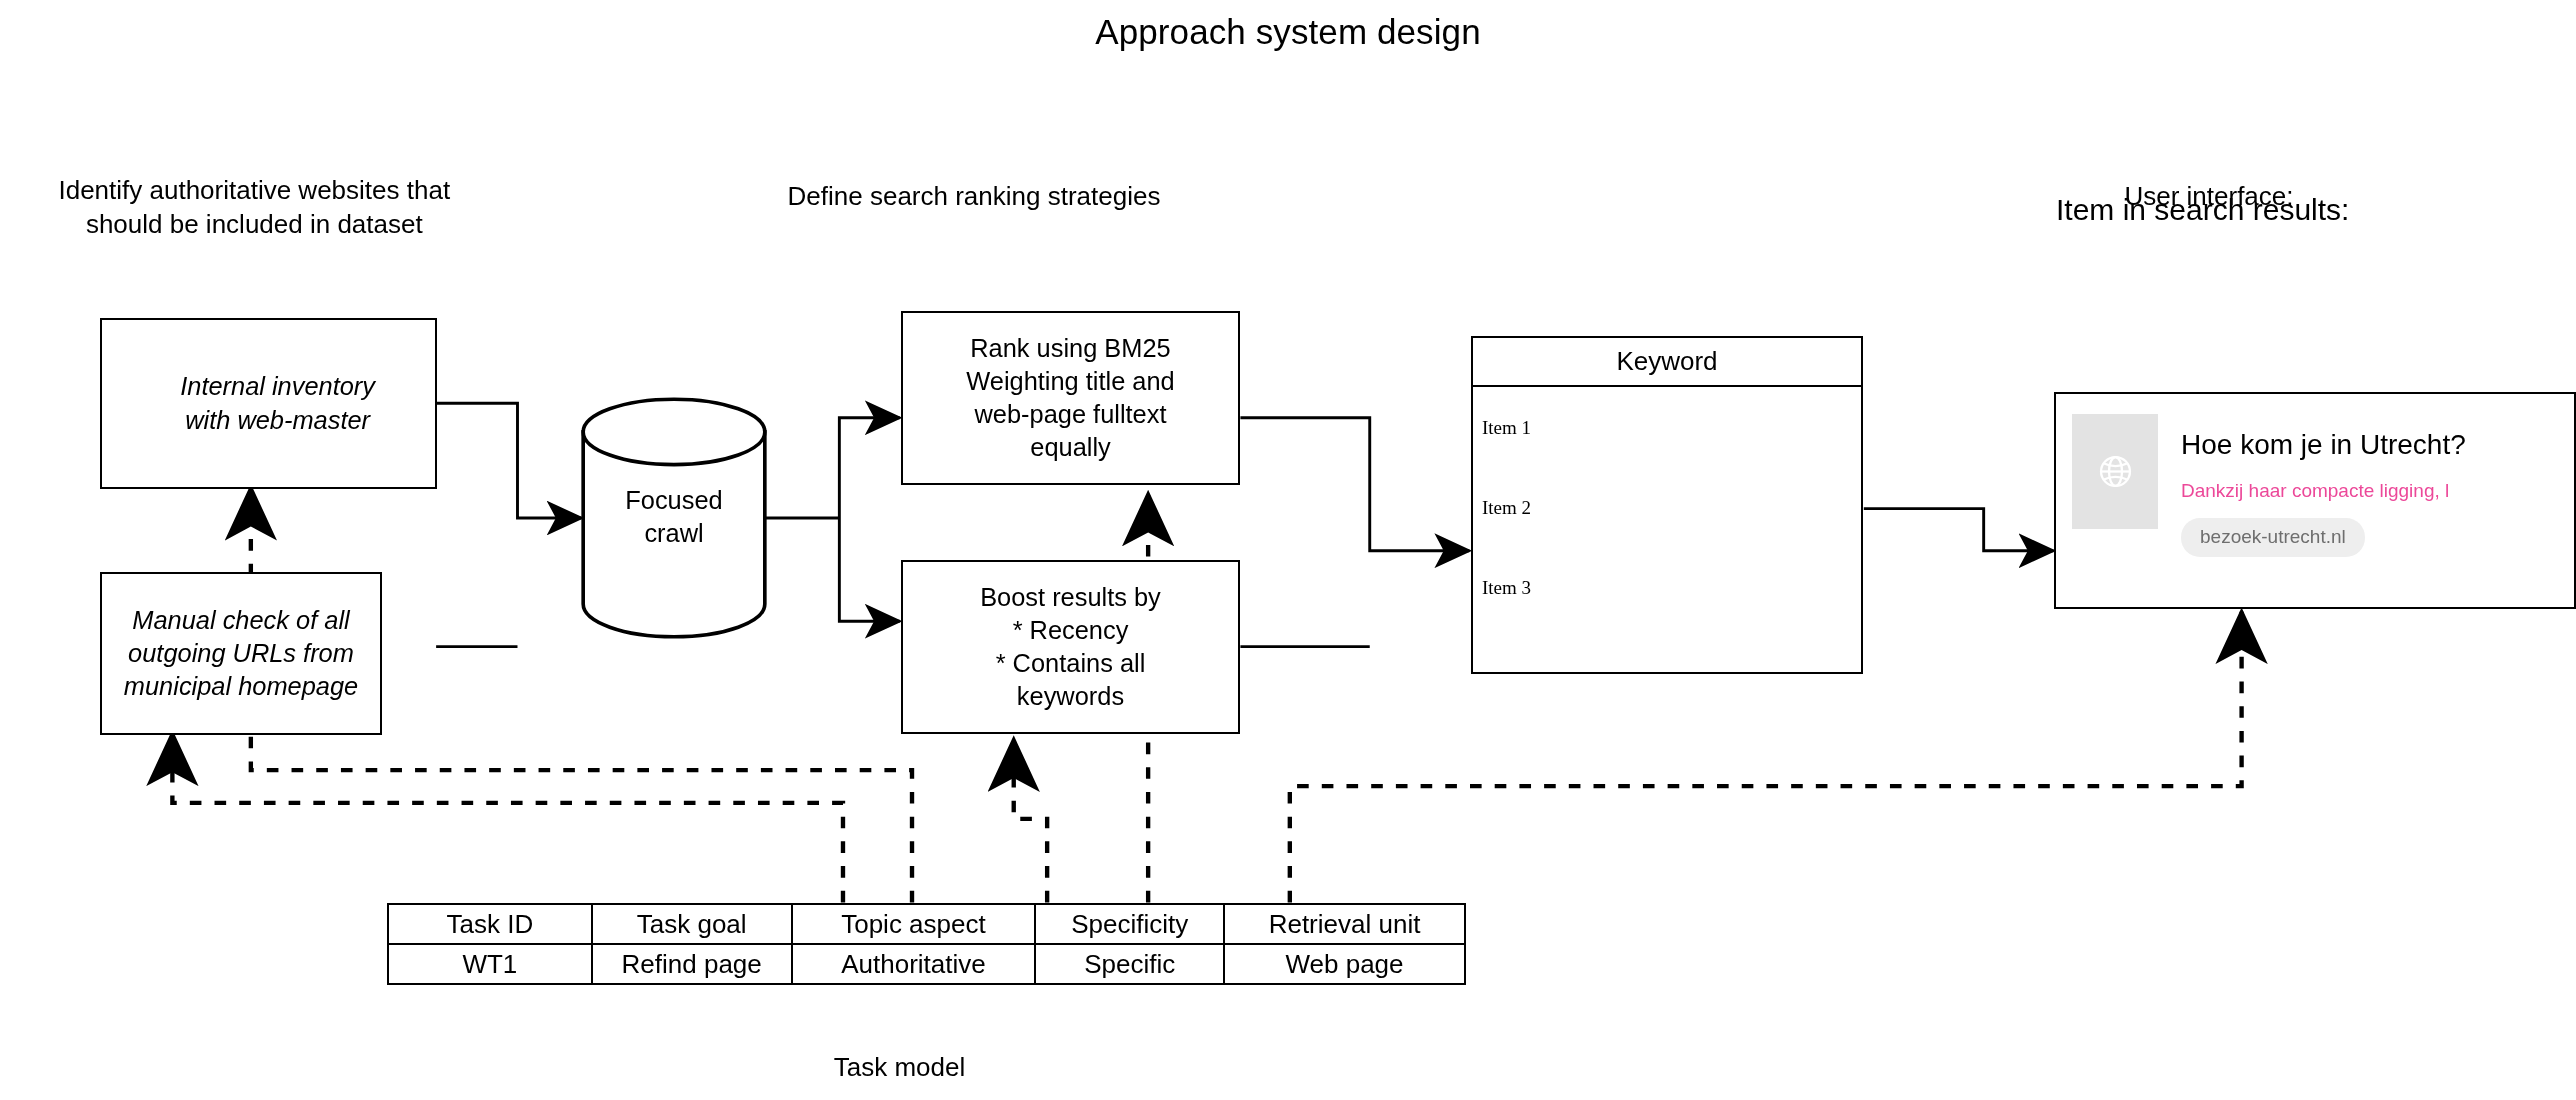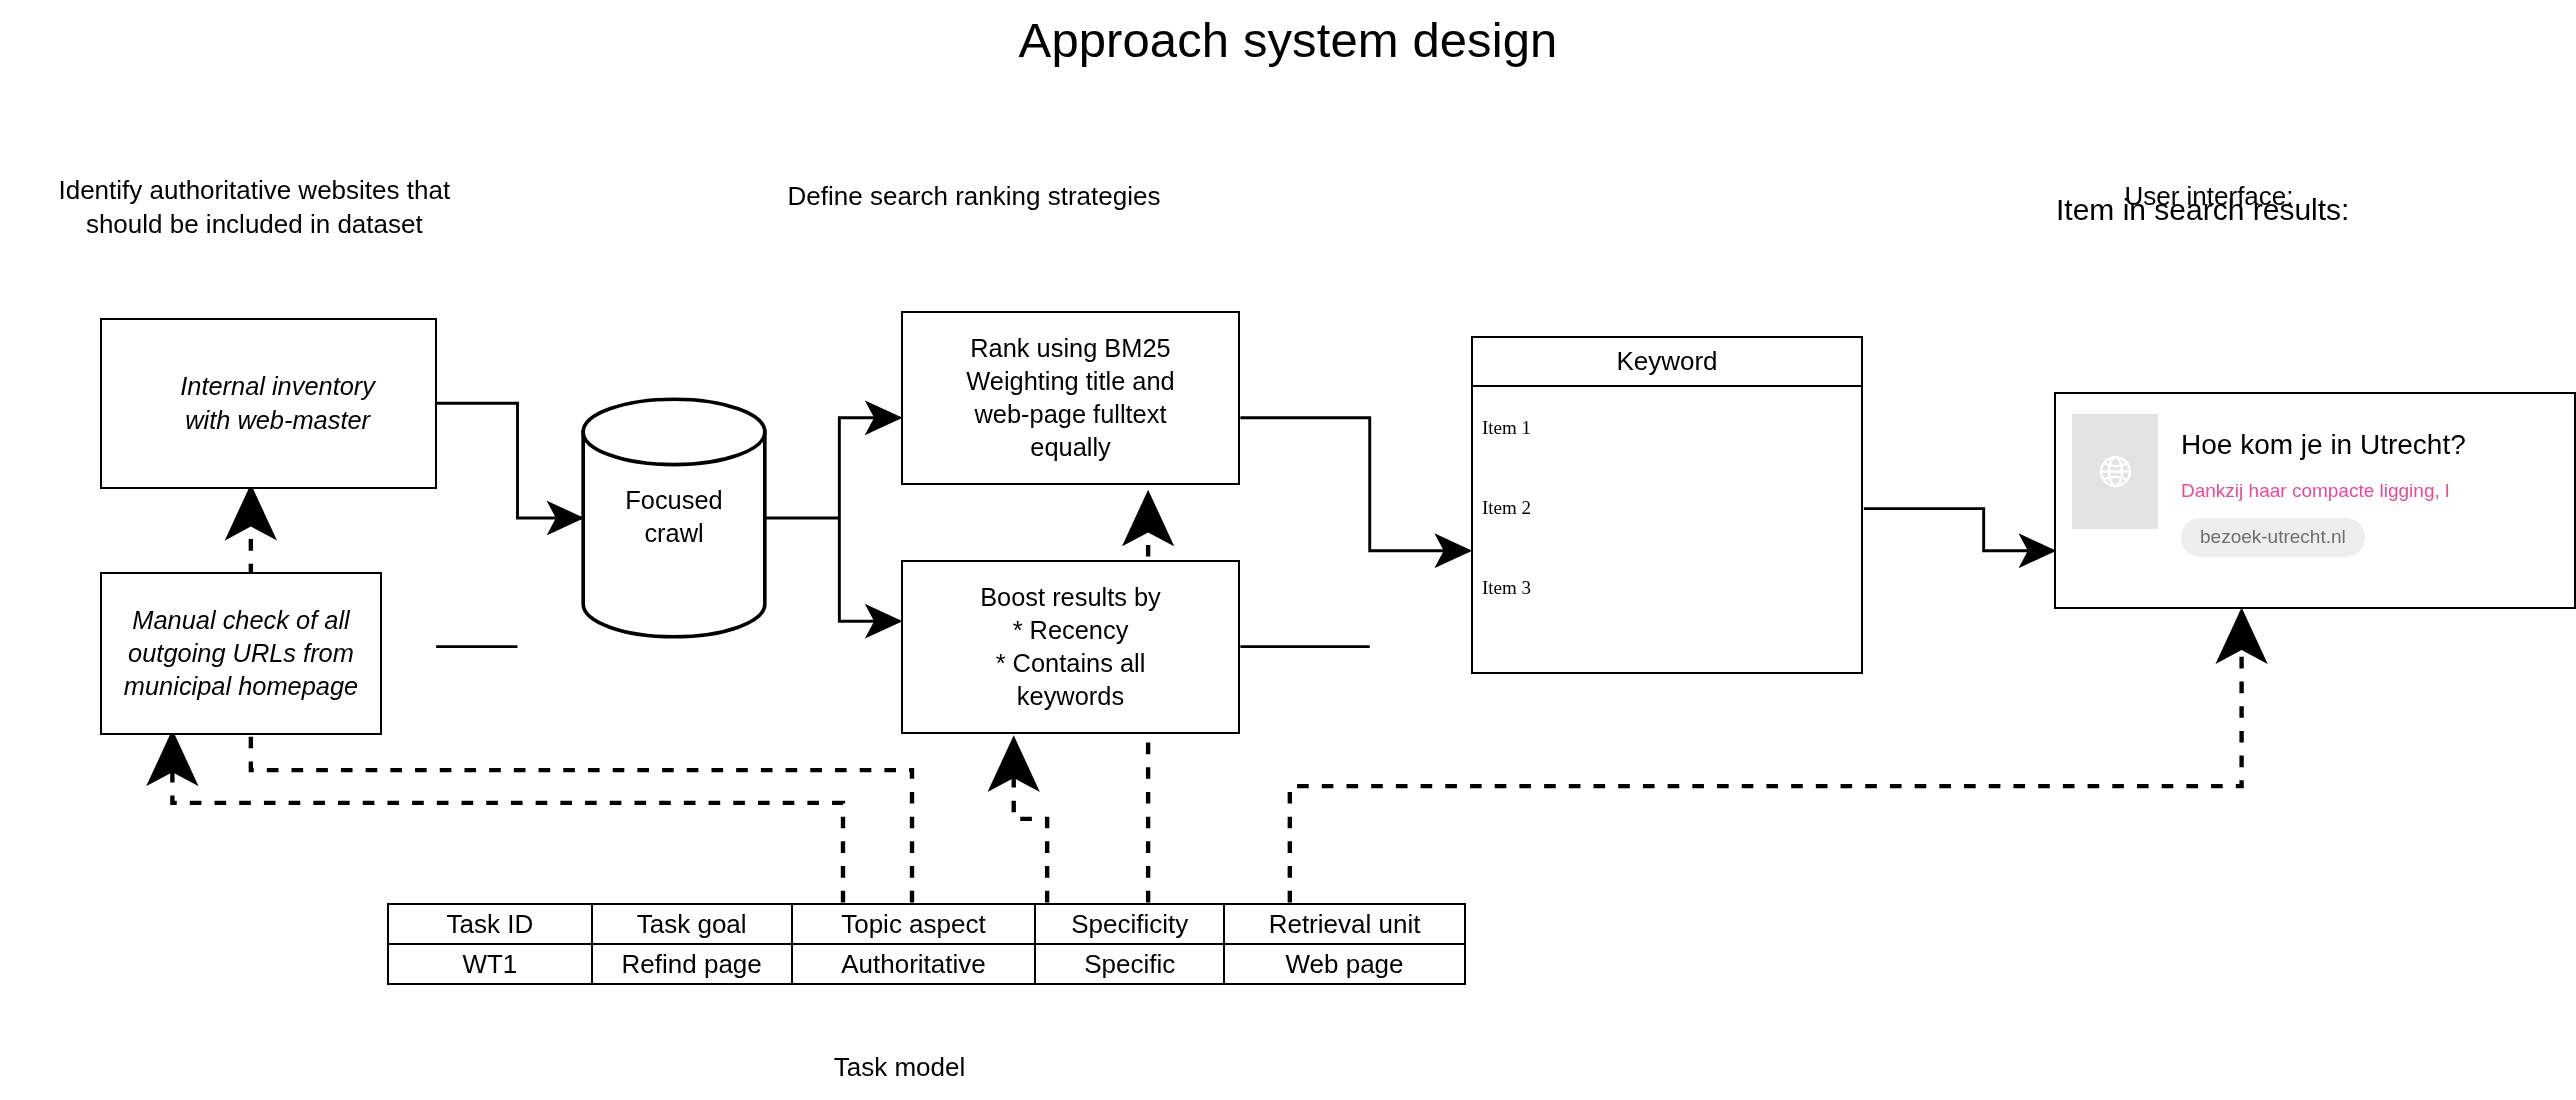--- a/index.html
+++ b/index.html
@@ -17,21 +17,21 @@
     height: 1100px;
     background: #ffffff;
     overflow: hidden;
   }
   .abs { position: absolute; }
 
   
   .title {
     left: 0; top: 11.6px; width: 2576px;
     text-align: center;
-    font-size: 49px;
+    font-size: 35px;
     line-height: 1.15;
     letter-spacing: 0.1px;
     white-space: pre;
   }
   .section-label {
     font-size: 26px;
     line-height: 1.30;
     text-align: center;
     white-space: pre-line;
   }

